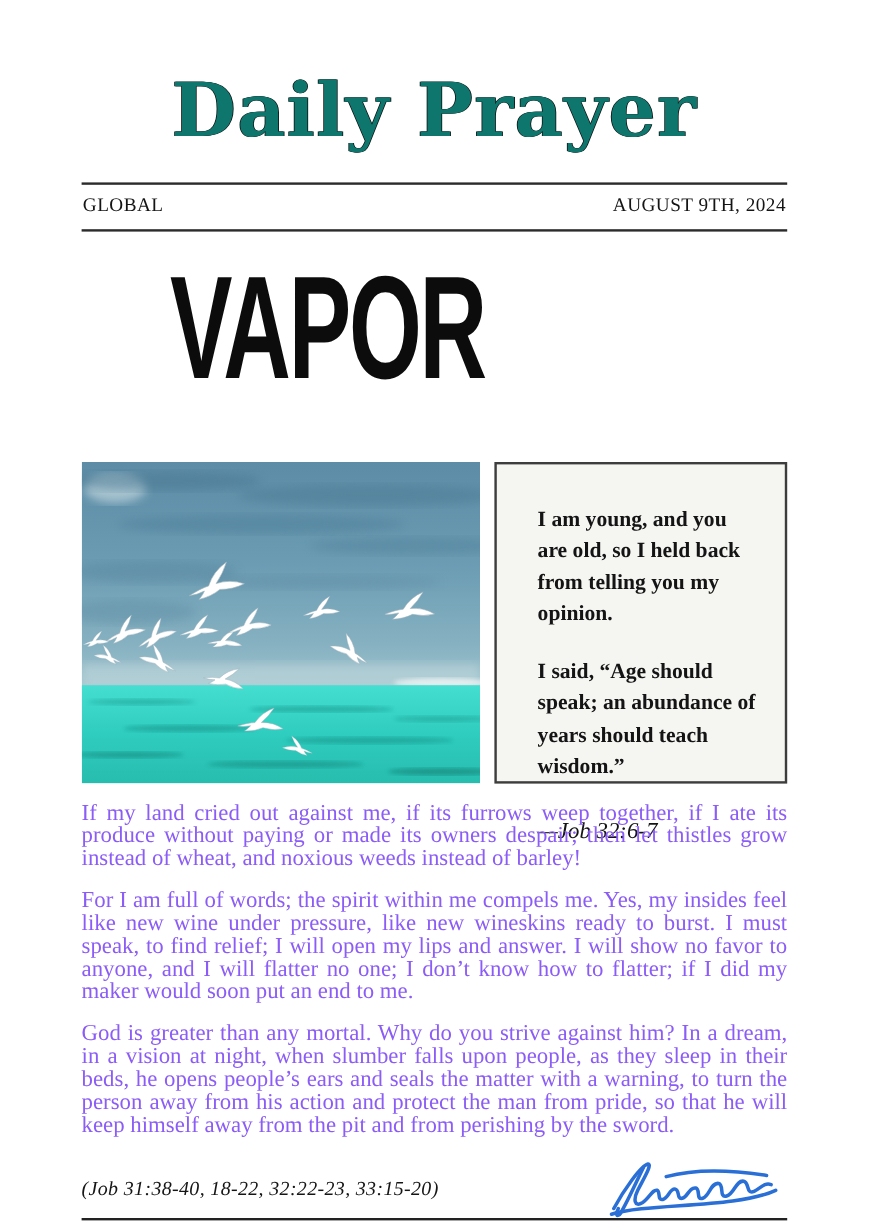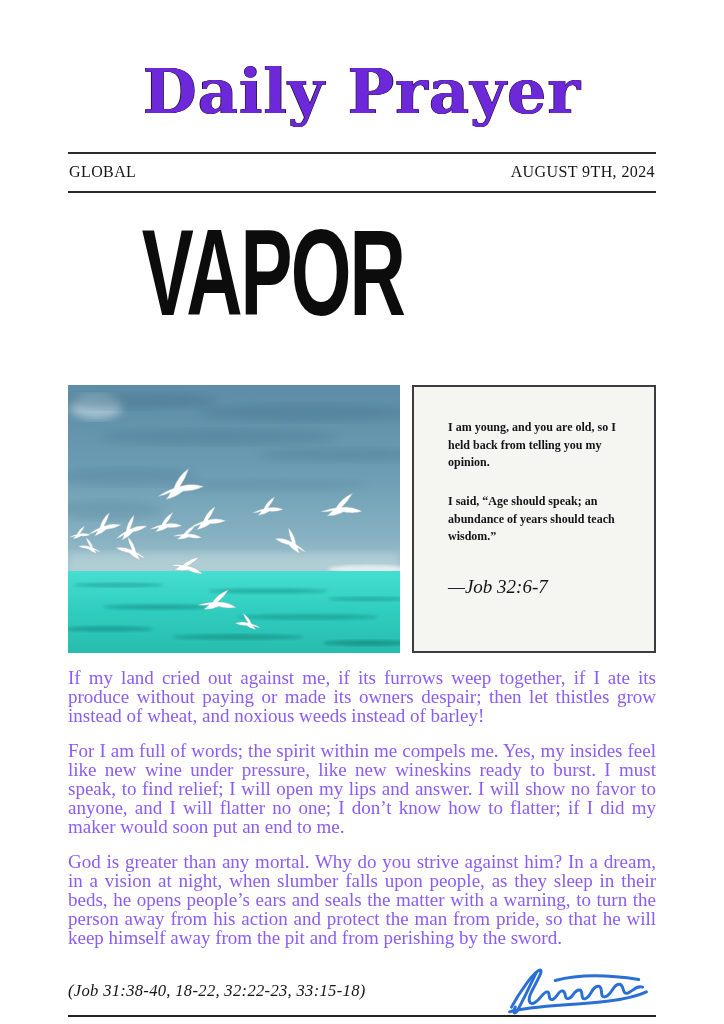--- a/index.html
+++ b/index.html
@@ -19,21 +19,21 @@
   .masthead {
     padding-top: 52px;
     text-align: center;
   }
   .masthead h1 {
     font-family: "DejaVu Serif", serif;
     font-weight: bold;
     font-size: 62px;
     line-height: 80px;
     letter-spacing: 1px;
-    color: #6d28d9;
+    color: #0f766e;
     text-shadow: 0.6px 0 0 #0a0a0a, -0.6px 0 0 #0a0a0a;
   }
 
   
   .dateline {
     margin-top: 20px;
     border-top: 2px solid #2b2b2b;
     border-bottom: 2px solid #2b2b2b;
     display: flex;
     justify-content: space-between;
@@ -78,21 +78,21 @@
   .photo svg { display: block; }
 
   .quote-box {
     flex: 1;
     background: #f5f5f2;
     border: 2px solid #3d3d3d;
     padding: 32px 24px 0 34px;
   }
   .quote-box p {
     font-weight: bold;
-    font-size: 12px;
+    font-size: 18px;
     line-height: 1.47;
     margin-bottom: 21px;
     color: #141414;
   }
   .quote-box .attr {
     font-weight: normal;
     font-style: italic;
     font-size: 19px;
     margin-top: 27px;
   }
@@ -233,21 +233,21 @@
       </aside>
 
     </div>
 
     <main class="body-copy">
       <p>If my land cried out against me, if its furrows weep together, if I ate its produce without paying or made its owners despair; then let thistles grow instead of wheat, and noxious weeds instead of barley!</p>
       <p>For I am full of words; the spirit within me compels me. Yes, my insides feel like new wine under pressure, like new wineskins ready to burst. I must speak, to find relief; I will open my lips and answer. I will show no favor to anyone, and I will flatter no one; I don’t know how to flatter; if I did my maker would soon put an end to me.</p>
       <p>God is greater than any mortal. Why do you strive against him? In a dream, in a vision at night, when slumber falls upon people, as they sleep in their beds, he opens people’s ears and seals the matter with a warning, to turn the person away from his action and protect the man from pride, so that he will keep himself away from the pit and from perishing by the sword.</p>
 
       <div class="cite-row">
-        <span class="citation">(Job 31:38-40, 18-22, 32:22-23, 33:15-18)</span>
+        <span class="citation">(Job 31:38-40, 18-22, 32:22-23, 33:15-20)</span>
         <svg class="signature" width="152" height="54" viewBox="0 0 160 56" title="Let me pray for You">
           <g fill="none" stroke="#2a6fd6" stroke-width="3.1" stroke-linecap="round" stroke-linejoin="round">
             <path d="M10 46 C18 31 34 8 40 7 C44 7 36 20 31 30 C27 38 28 45 35 41 C41 37 44 29 48 30 C51 31 48 39 53 38 C58 37 59 28 64 29 C68 30 65 38 70 37 C75 36 76 27 82 28 C86 29 82 39 88 37 C94 35 95 23 102 24 C107 25 102 37 109 35 C116 33 117 21 124 22 C129 23 126 34 133 31 C139 28 142 23 148 25"></path>
             <path d="M8 51 C40 41 118 46 152 30"></path>
             <path d="M56 18 C82 11 112 12 144 17"></path>
             <path d="M36 10 C30 22 22 40 16 50 C13 54 11 52 14 46"></path>
           </g>
         </svg>
       </div>
     </main>

